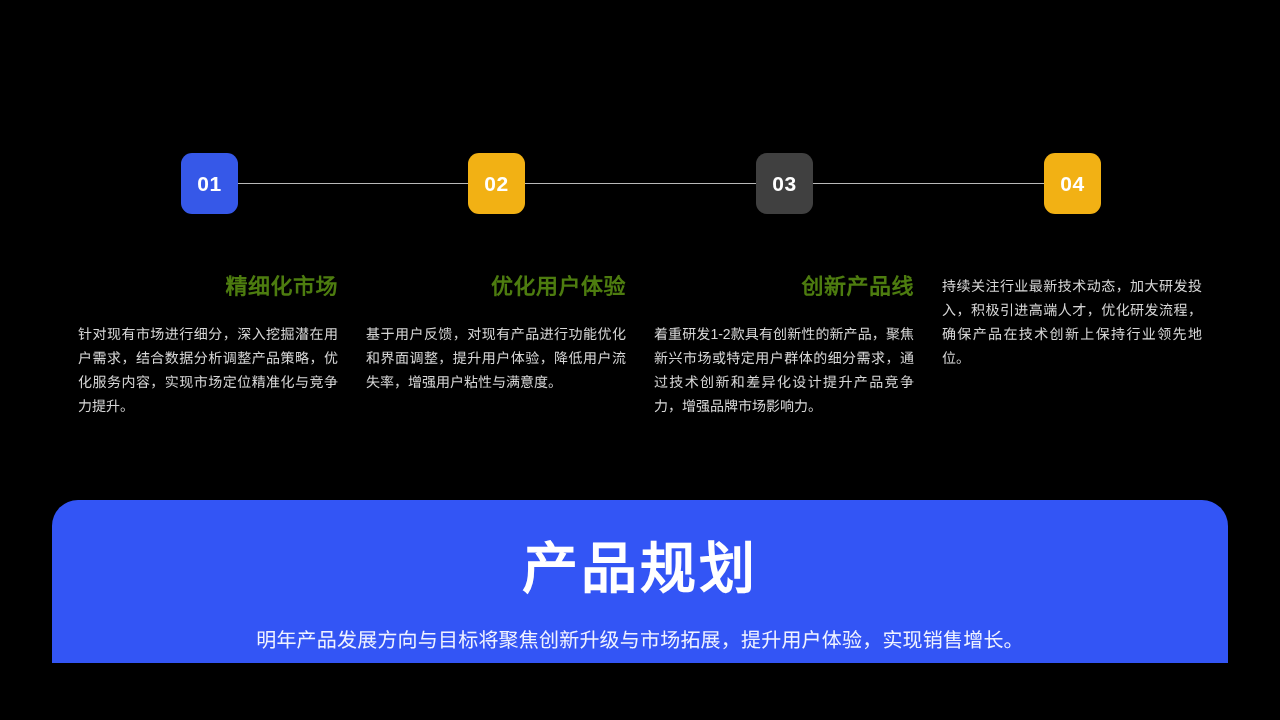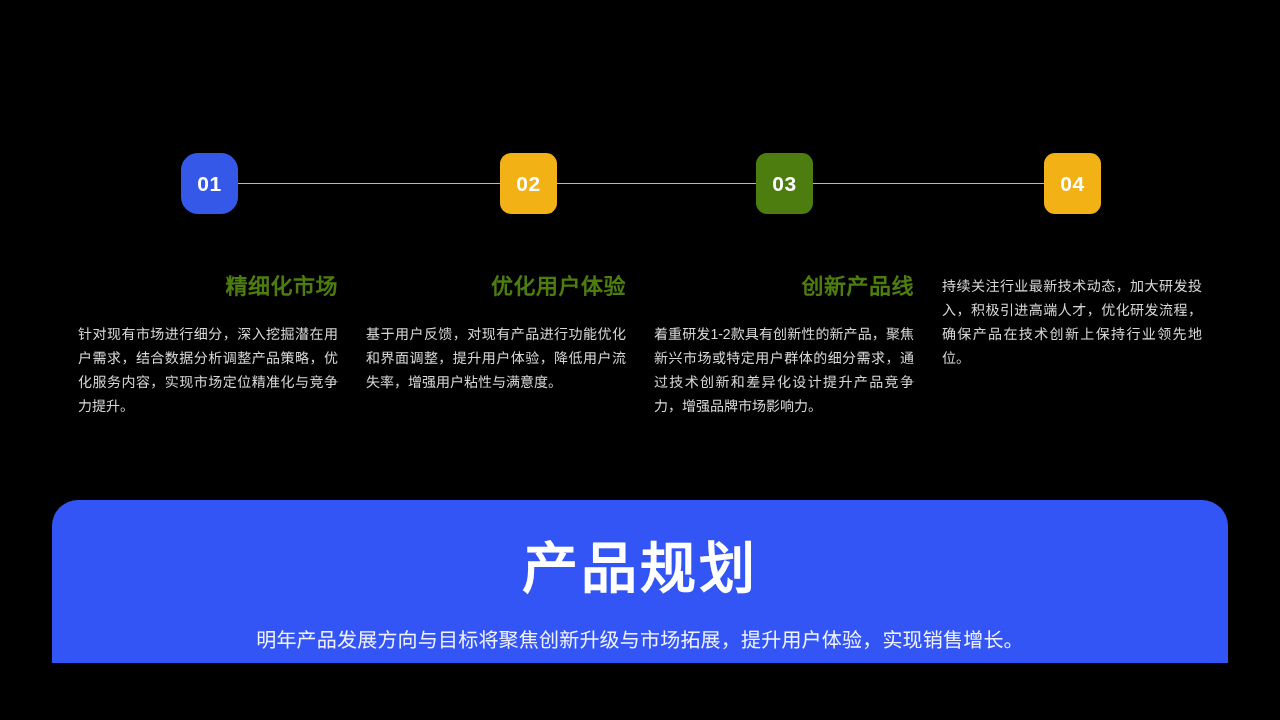--- a/index.html
+++ b/index.html
@@ -47,21 +47,21 @@
     border-radius: 11px;
     display: flex;
     align-items: center;
     justify-content: center;
     color: #ffffff;
     font-size: 21px;
     font-weight: bold;
     letter-spacing: 0.5px;
     line-height: 1;
   }
-  .badge-01 { left: 181px; background: #3658e8; border-radius: 17px; }
+  .badge-01 { left: 181px; background: #3658e8; }
   .badge-02 { left: 468px; background: #f2b114; }
   .badge-03 { left: 756px; background: #3658e8; }
   .badge-04 { left: 1044px; background: #f2b114; }
 
   
   .columns {
     position: absolute;
     left: 0;
     top: 274px;
     width: 1280px;
@@ -128,24 +128,24 @@
 <body>
 
 <div class="slide">
 
   <div class="timeline">
     <div class="timeline-line"></div>
 
     <div class="badge badge-01" style="background: rgb(54, 88, 232);">
       <span>01</span>
     </div>
-    <div class="badge badge-02" style="background: rgb(242, 177, 20); margin-left: 32px;">
+    <div class="badge badge-02" style="background: rgb(242, 177, 20);">
       <span>02</span>
     </div>
-    <div class="badge badge-03" style="background: #4d7c0f;">
+    <div class="badge badge-03" style="background: #404040;">
       <span>03</span>
     </div>
     <div class="badge badge-04" style="background: rgb(242, 177, 20);">
       <span>04</span>
     </div>
   </div>
 
   <div class="columns">
 
     <div class="col col-1">

